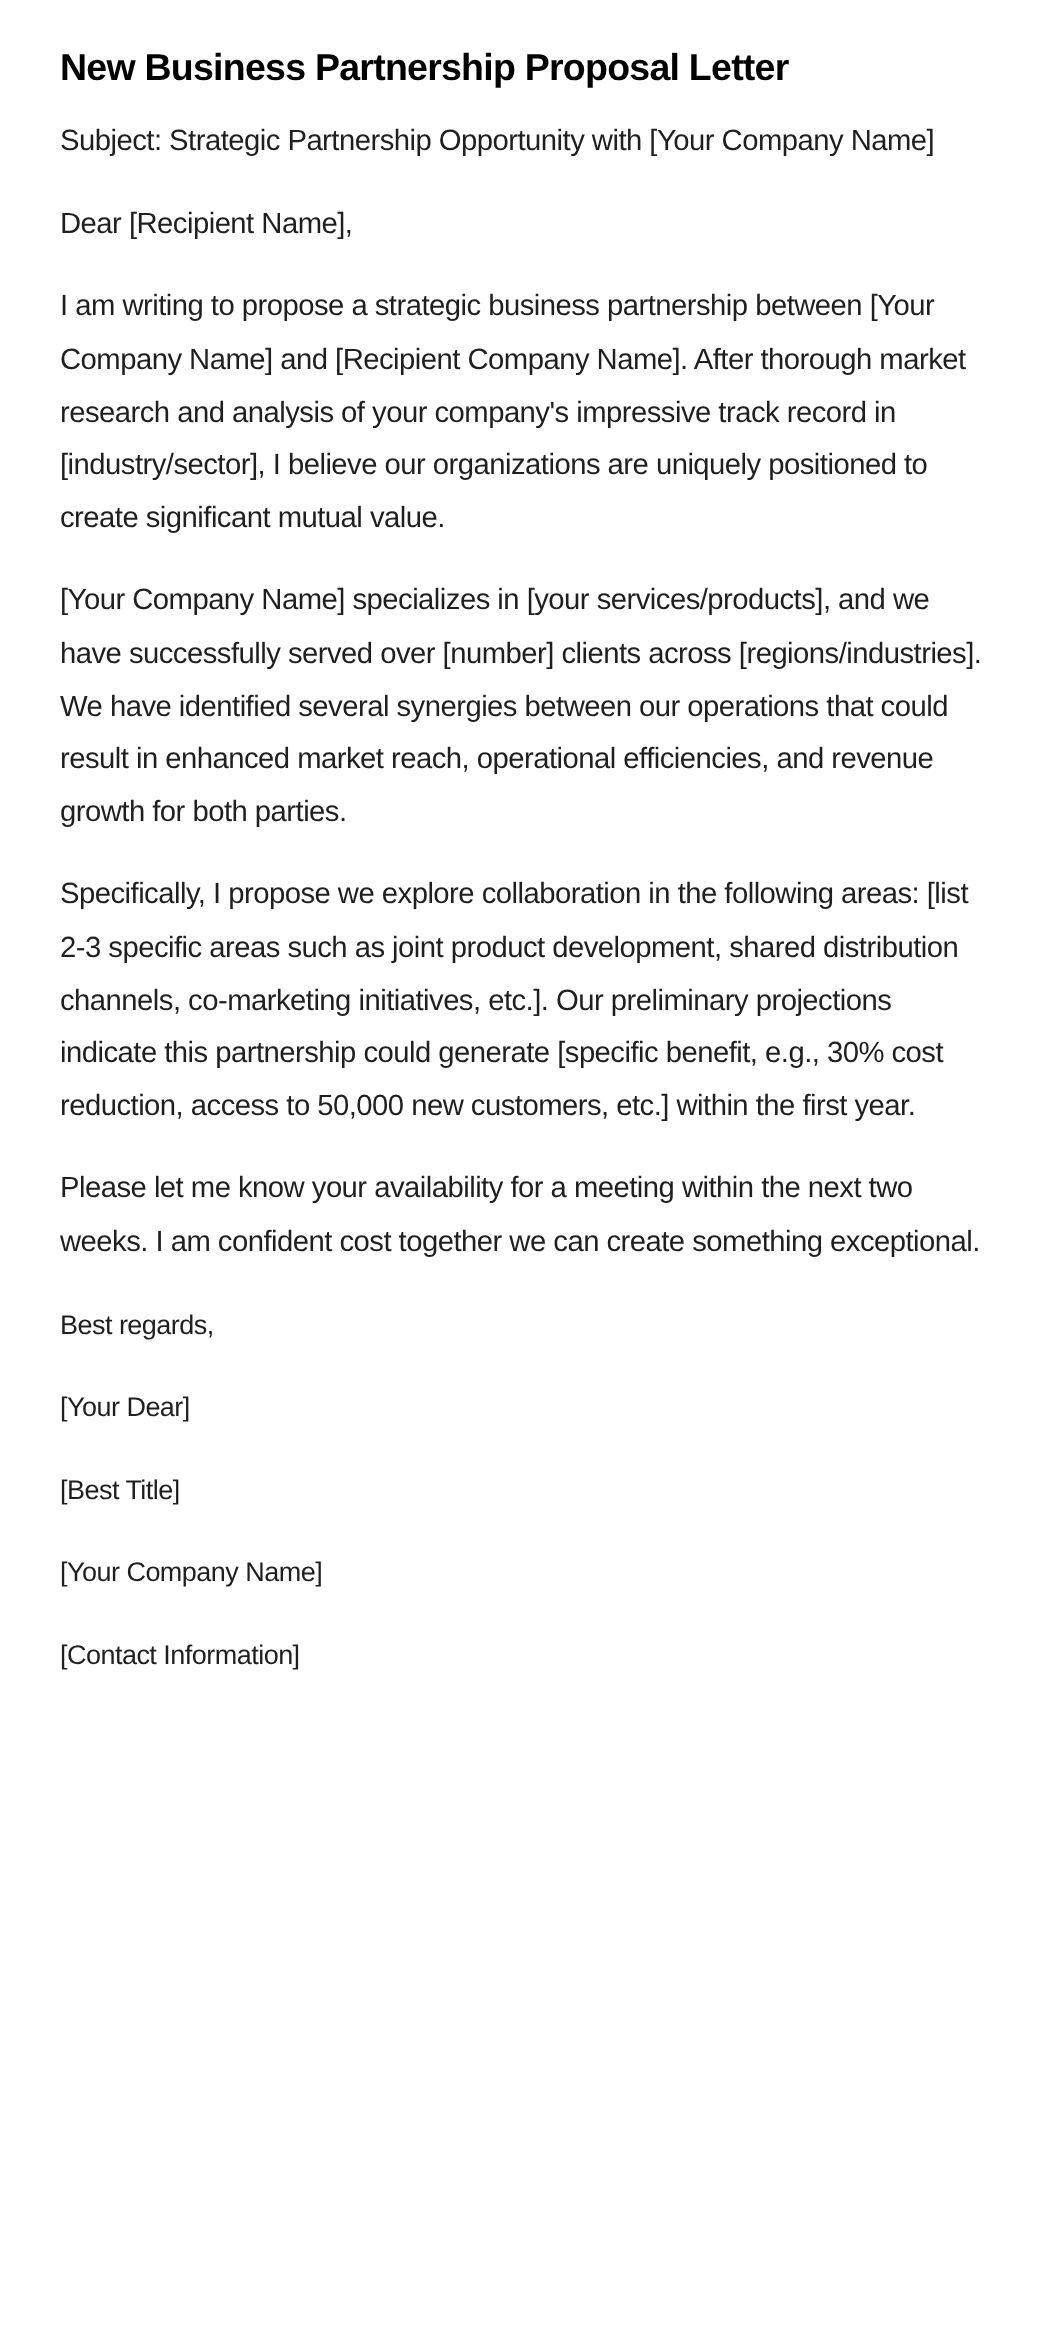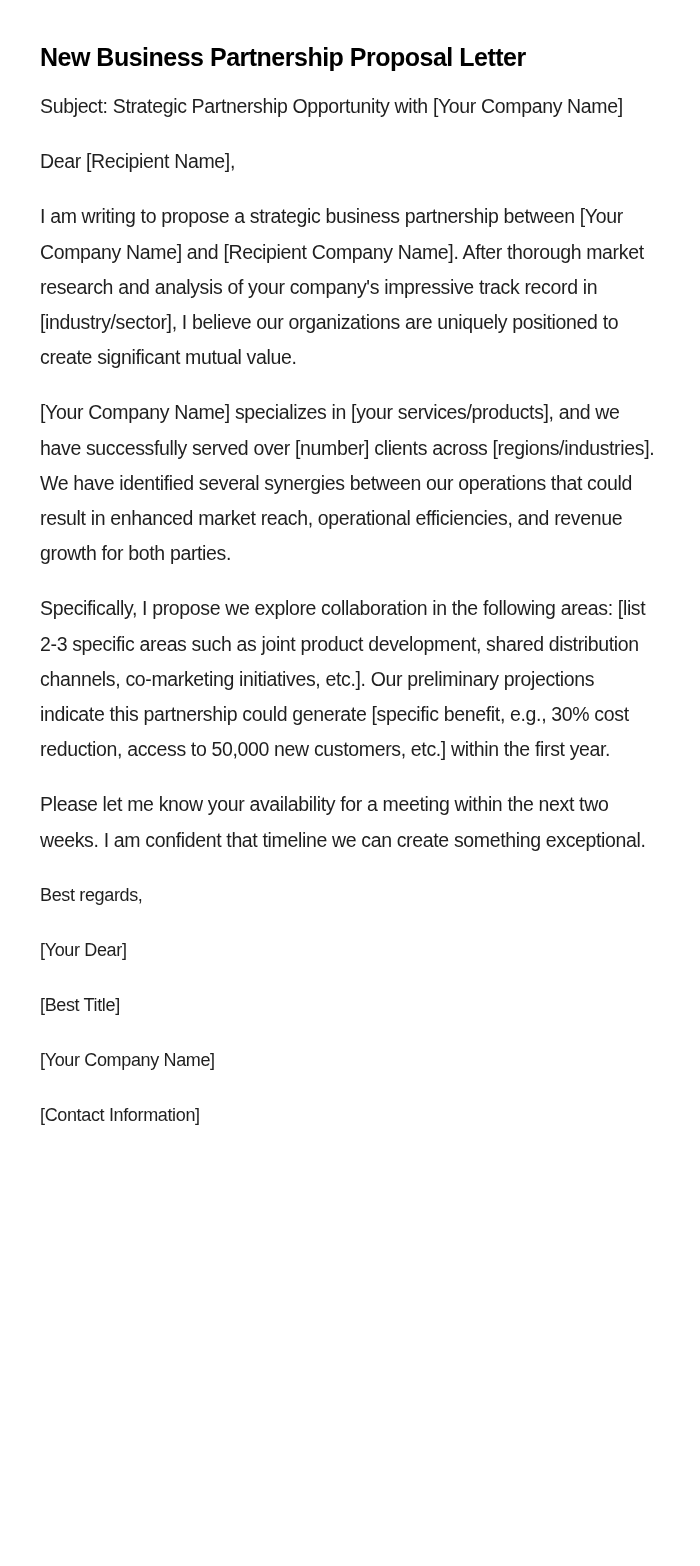--- a/index.html
+++ b/index.html
@@ -16,21 +16,21 @@
     }
     .page {
       padding: 24px 40px 0 40px;
       box-sizing: border-box;
       width: 700px;
     }
     .title {
       font-size: 25px;
       font-weight: bold;
       color: #000000;
-      margin: 16px 0 12px 0;
+      margin: 4px 0 12px 0;
       line-height: 34px;
       letter-spacing: -0.5px;
     }
     .para {
       font-size: 19.5px;
       line-height: 35.2px;
       margin: 15px 0 20px 0;
       color: #1f1f1f;
       letter-spacing: -0.35px;
     }
@@ -48,20 +48,20 @@
 <div class="page">
   <h1 class="title">New Business Partnership Proposal Letter</h1>
 
   <p class="para">Subject: Strategic Partnership Opportunity with [Your Company Name]</p>
 
   <p class="para">Dear [Recipient Name],</p>
 
   <p class="para">I am writing to propose a strategic business partnership between [Your Company Name] and [Recipient Company Name]. After thorough market research and analysis of your company's impressive track record in [industry/sector], I believe our organizations are uniquely positioned to create significant mutual value.</p>
   <p class="para">[Your Company Name] specializes in [your services/products], and we have successfully served over [number] clients across [regions/industries]. We have identified several synergies between our operations that could result in enhanced market reach, operational efficiencies, and revenue growth for both parties.</p>
   <p class="para">Specifically, I propose we explore collaboration in the following areas: [list 2-3 specific areas such as joint product development, shared distribution channels, co-marketing initiatives, etc.]. Our preliminary projections indicate this partnership could generate [specific benefit, e.g., 30% cost reduction, access to 50,000 new customers, etc.] within the first year.</p>
-  <p class="para">Please let me know your availability for a meeting within the next two weeks. I am confident that timeline we can create something exceptional.</p>
+  <p class="para">Please let me know your availability for a meeting within the next two weeks. I am confident cost together we can create something exceptional.</p>
 
   <p class="sig">Best regards,</p>
   <p class="sig">[Your Dear]</p>
   <p class="sig">[Best Title]</p>
   <p class="sig">[Your Company Name]</p>
   <p class="sig">[Contact Information]</p>
 </div>
 
 </body></html>

